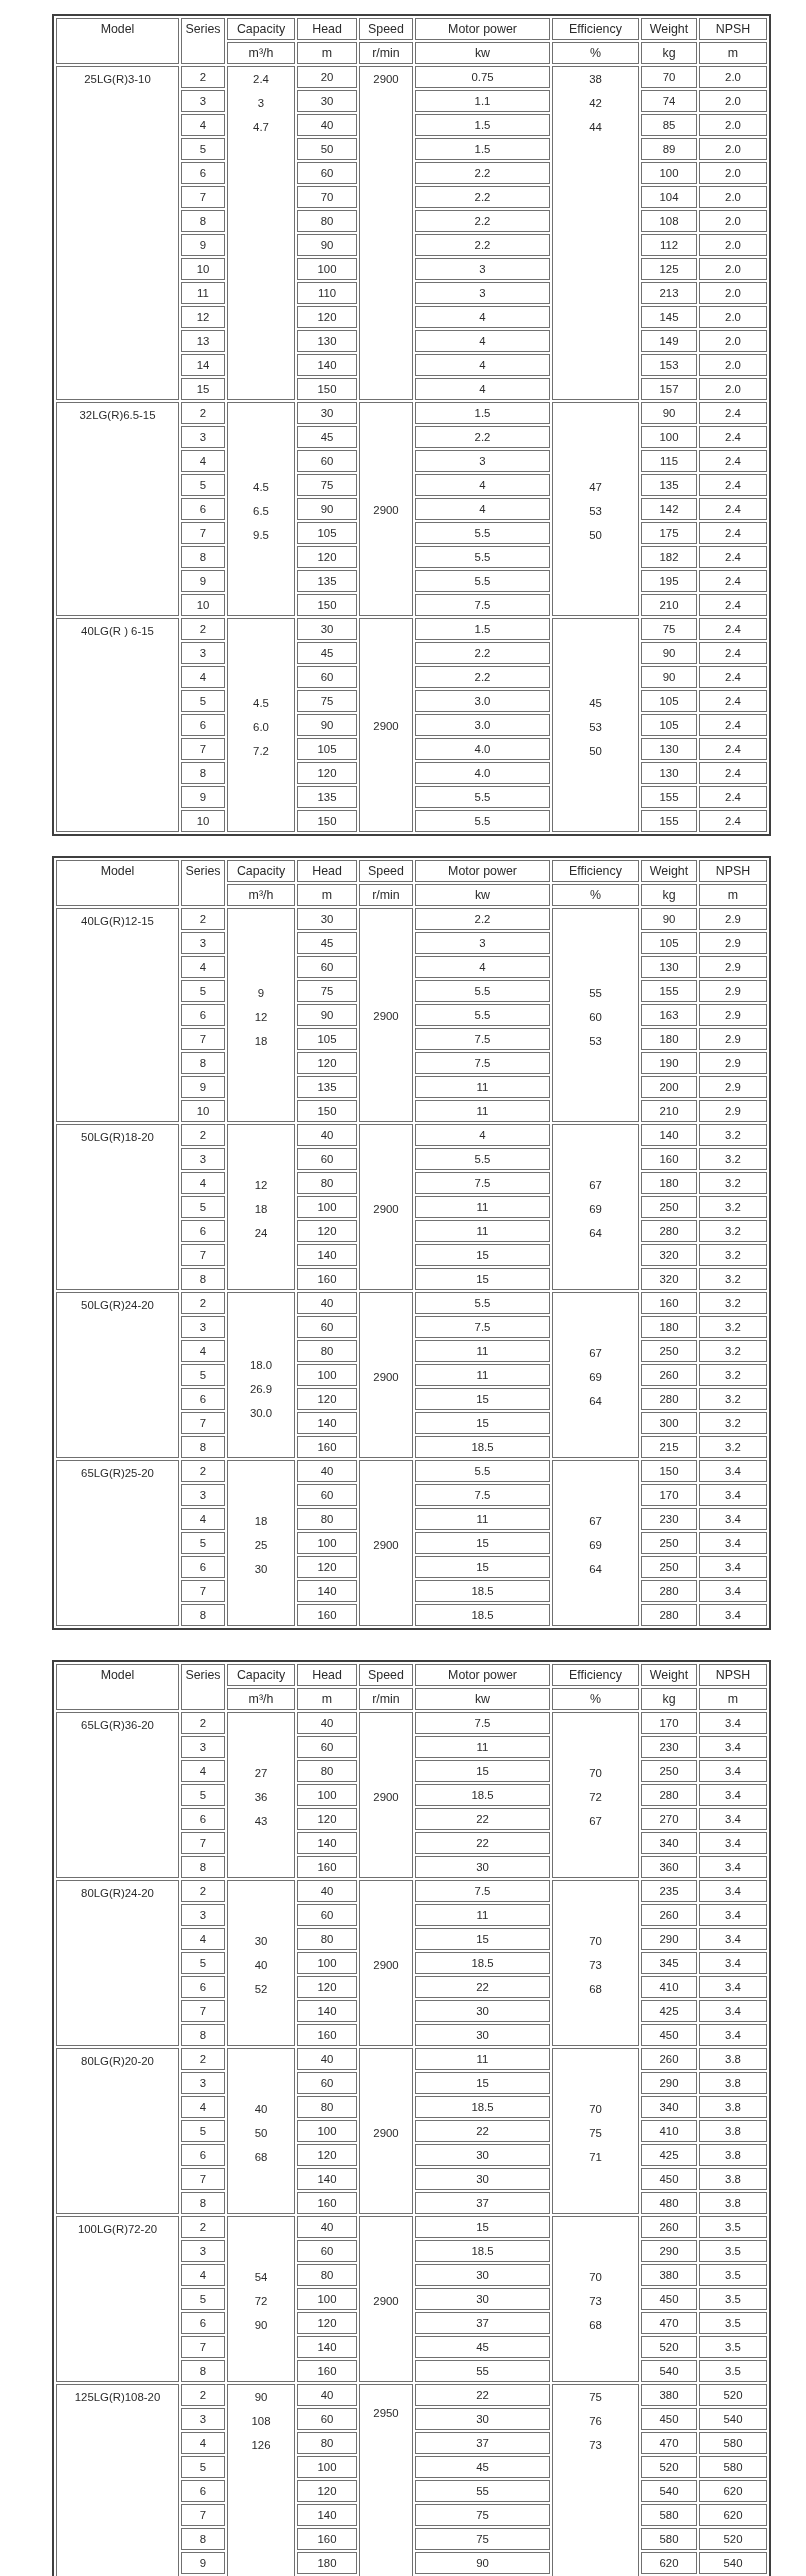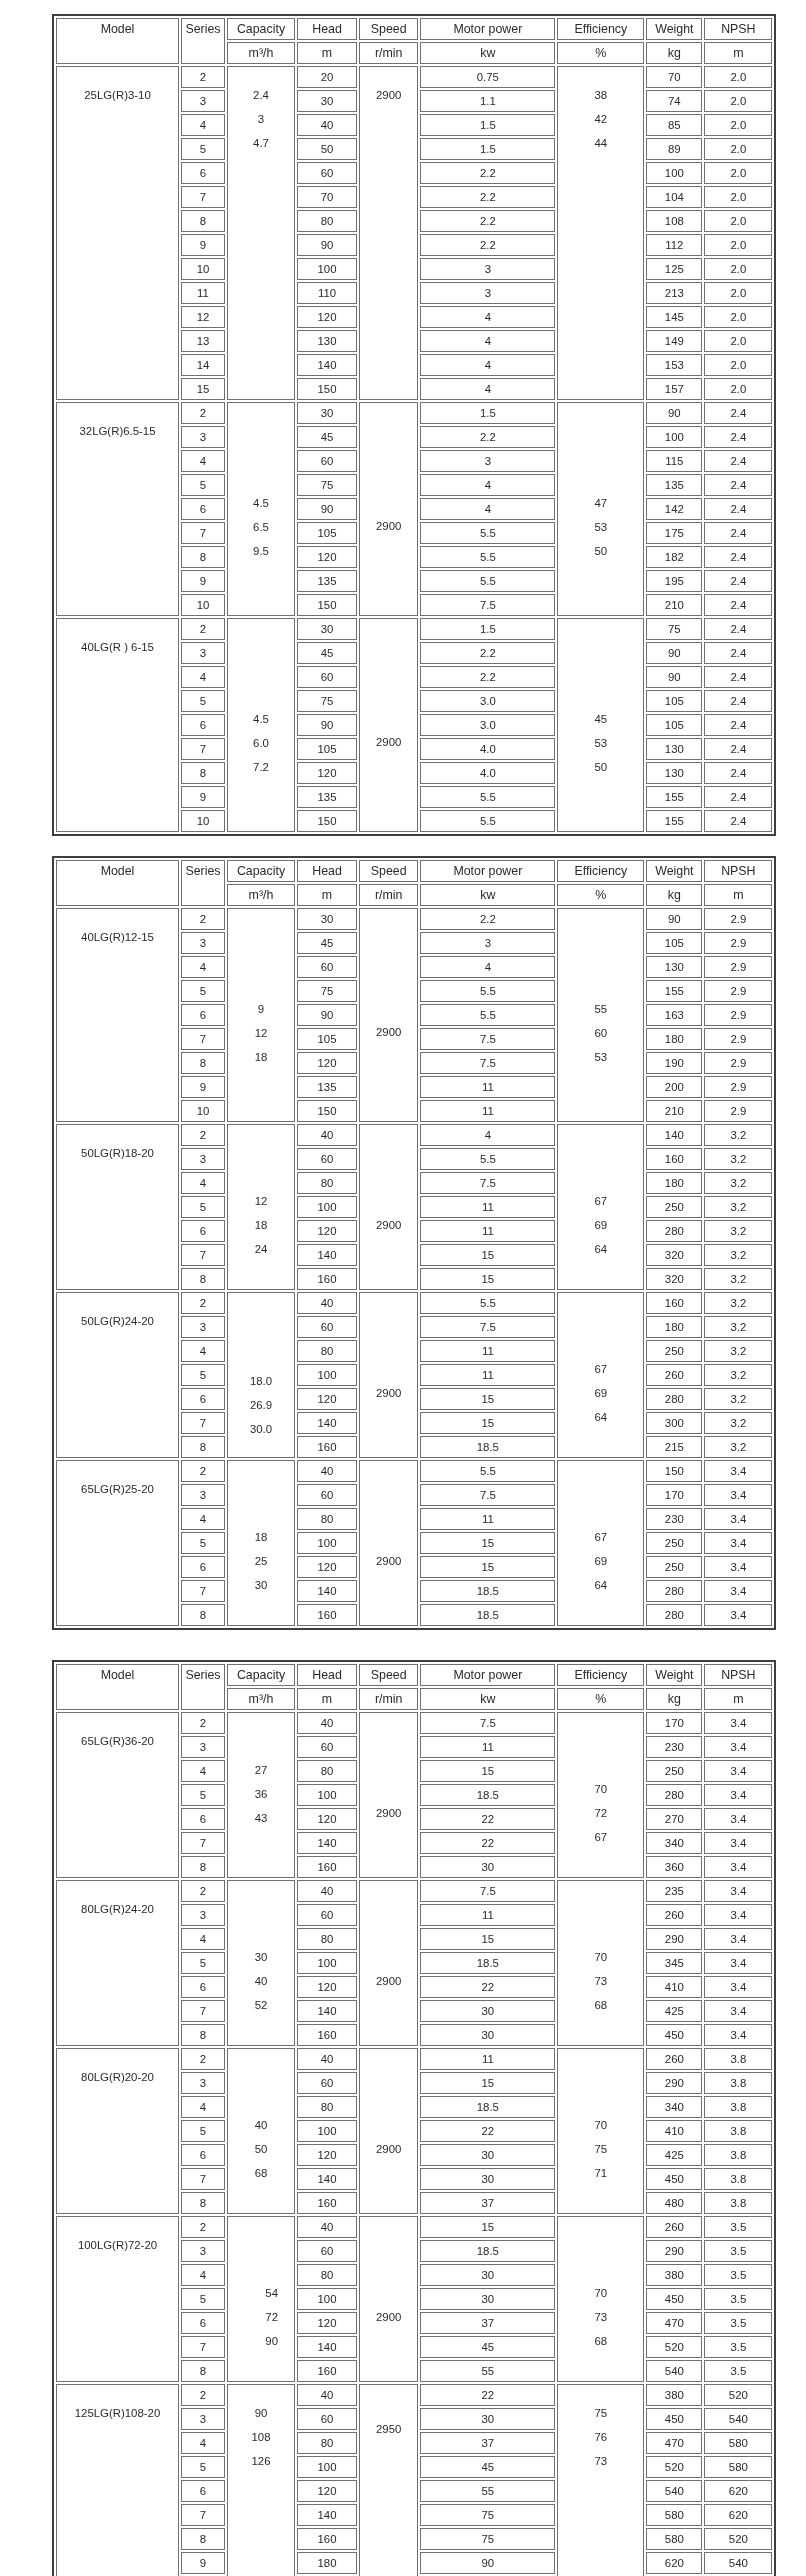--- a/index.html
+++ b/index.html
@@ -5,21 +5,21 @@
   html,body{margin:0;padding:0;background:#ffffff;}
   body{width:806px;font-family:"Liberation Sans",sans-serif;color:#2b2b2b;}
   #tables{padding:14px 0 10px 52px;}
   table.spec{border-collapse:separate;border-spacing:2px;border:2px solid #3f3f3f;background:#ffffff;table-layout:fixed;margin:0;}
   table.spec + table.spec{margin-top:0;}
   .tgap1{margin-bottom:20px !important;}
   .tgap2{margin-bottom:30px !important;}
   .spec th,.spec td{border:1px solid #707070;text-align:center;font-weight:normal;padding:0 1px;background:#fff;overflow:hidden;white-space:nowrap;}
   .spec th{height:20px;line-height:20px;font-size:12.4px;}
   .spec td{height:20px;line-height:20px;font-size:11.4px;}
-  .spec td.merged{vertical-align:top;padding:16px;}
+  .spec td.merged{vertical-align:top;padding:0;}
   .slotwrap{display:block;}
   .slot{height:24px;line-height:24px;display:block;}
   .hspan{vertical-align:top;}
 </style>
 </head>
 <body>
 
 <div id="tables">
     <table class="spec tgap1">
       <colgroup>
@@ -713,21 +713,21 @@
           <th>m</th>
         </tr>
       </thead>
       <tbody>
         <tr>
           <td rowspan="7" class="merged">
             <div class="slot">65LG(R)36-20</div>
           </td>
           <td>2</td>
           <td rowspan="7" class="merged">
-            <div class="slotwrap" style="margin-top: 29px;">
+            <div class="slotwrap" style="margin-top: 48px;">
               <div class="slot">27</div>
               <div class="slot">36</div>
               <div class="slot">43</div>
             </div>
           </td>
           <td>40</td>
           <td rowspan="7" class="merged">
             <div class="slot" style="margin-top: 72px;">2900</div>
           </td>
           <td>7.5</td>
@@ -926,21 +926,21 @@
           <td>3.8</td>
         </tr>
       </tbody>
       <tbody>
         <tr>
           <td rowspan="7" class="merged">
             <div class="slot">100LG(R)72-20</div>
           </td>
           <td>2</td>
           <td rowspan="7" class="merged">
-            <div class="slotwrap" style="margin-top: 48px; text-align: right;">
+            <div class="slotwrap" style="margin-top: 48px;">
               <div class="slot">54</div>
               <div class="slot">72</div>
               <div class="slot">90</div>
             </div>
           </td>
           <td>40</td>
           <td rowspan="7" class="merged">
             <div class="slot" style="margin-top: 72px;">2900</div>
           </td>
           <td>15</td>

